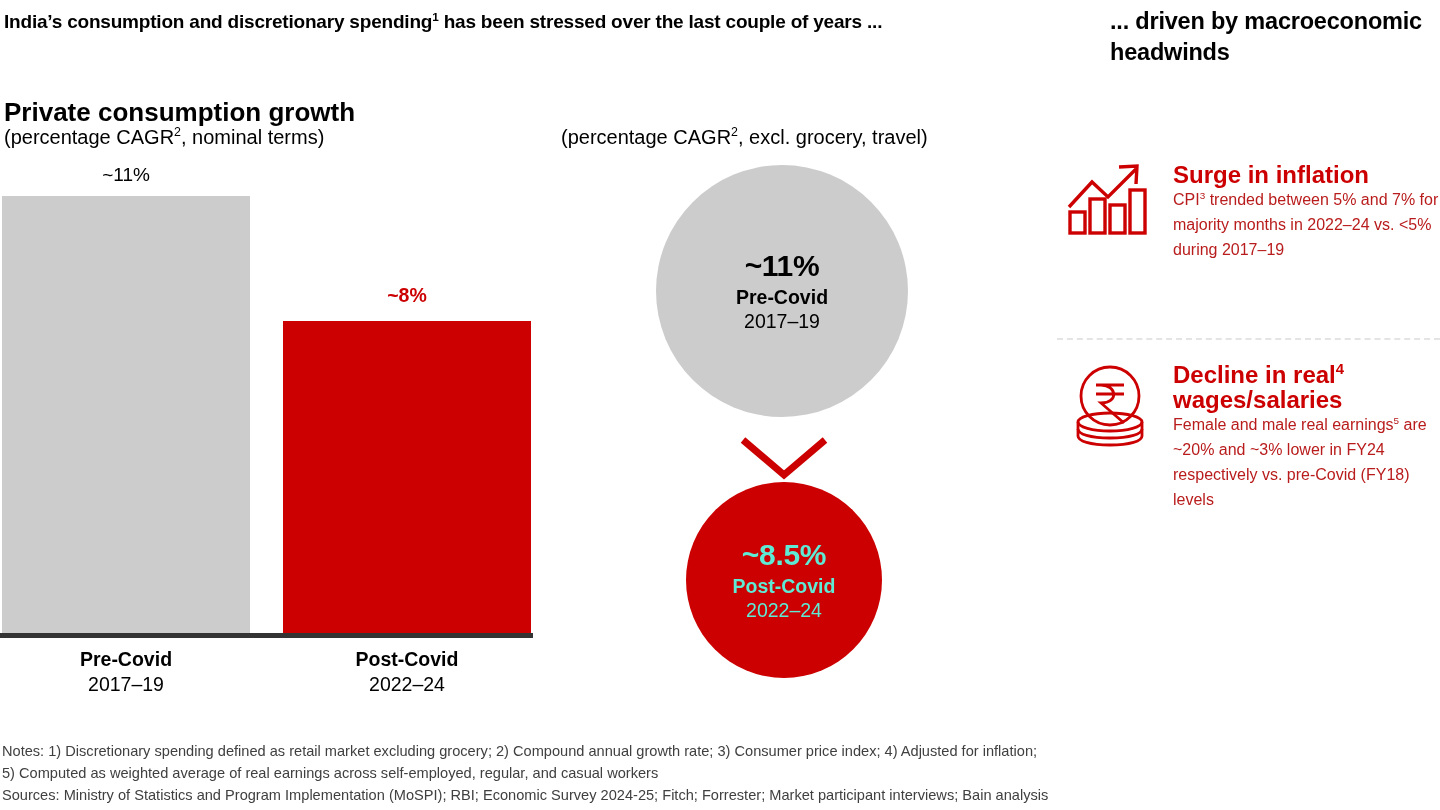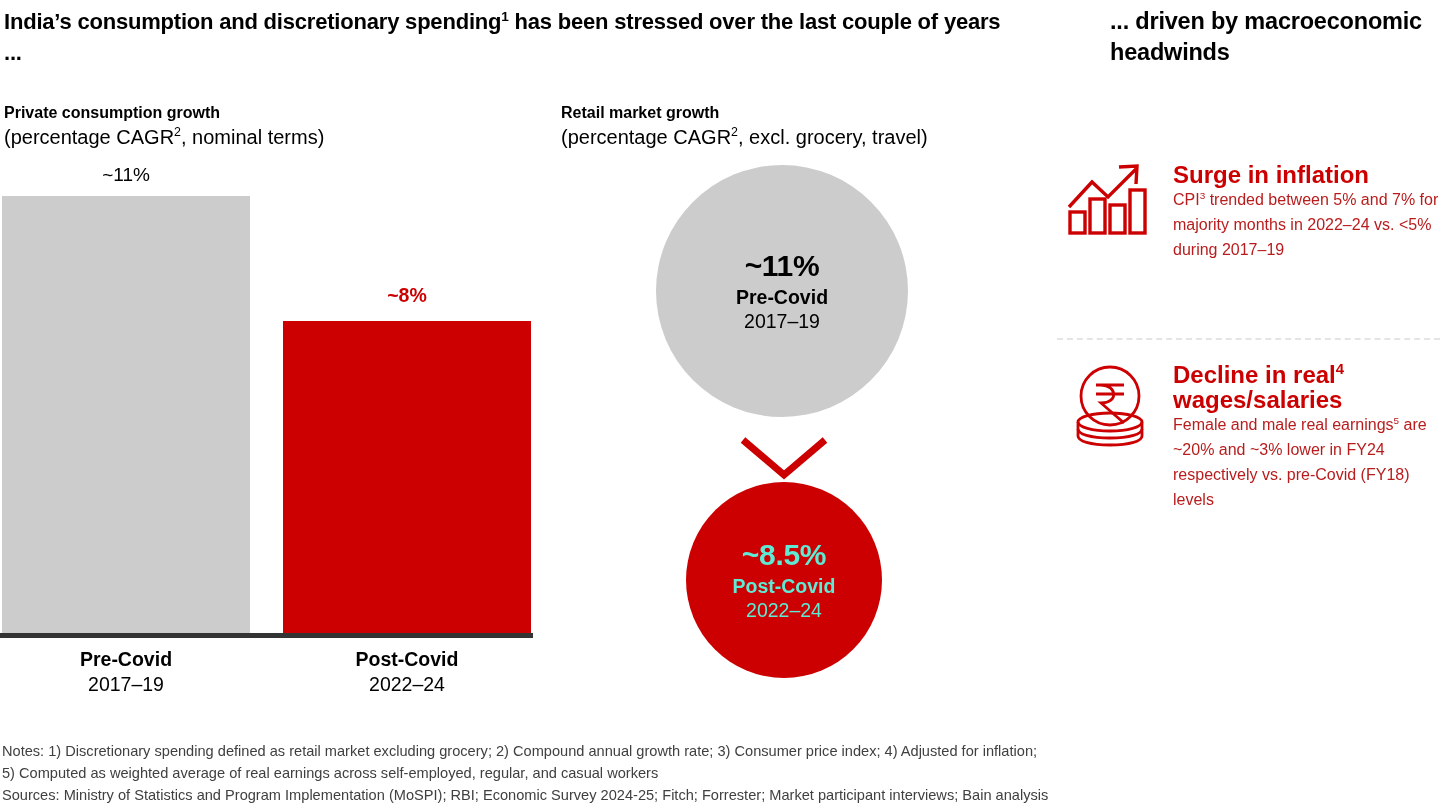--- a/index.html
+++ b/index.html
@@ -8,33 +8,33 @@
     background: #ffffff;
     font-family: "Liberation Sans", sans-serif;
     color: #000000;
     overflow: hidden;
   }
   #canvas { position: relative; width: 1440px; height: 810px; }
 
   
   .headline-left {
     position: absolute; left: 4px; top: 6px; width: 1005px;
-    font-size: 22px; font-weight: bold; line-height: 31px;
+    font-size: 19px; font-weight: bold; line-height: 31px;
     letter-spacing: -0.2px;
   }
   .headline-right {
     position: absolute; left: 1110px; top: 6px; width: 378px;
     font-size: 23.5px; font-weight: bold; line-height: 31px;
     letter-spacing: -0.2px;
   }
   sup { font-size: 0.62em; vertical-align: super; line-height: 0; }
 
   
   .panel-title {
-    position: absolute; font-size: 16px; font-weight: bold; line-height: 25px;
+    position: absolute; font-size: 26px; font-weight: bold; line-height: 25px;
   }
   .panel-sub {
     position: absolute; font-size: 20px; font-weight: normal; line-height: 25px;
   }
   .bar {
     position: absolute; bottom: 0;
   }
   .bar-gray { background: #cccccc; }
   .bar-red  { background: #cc0000; }
   .axis-line {
@@ -110,21 +110,20 @@
 
   <div class="cat-label" style="left:2px; top:647px; width:248px;">
     <span class="cat-name">Pre-Covid</span>
     <span class="cat-years">2017–19</span>
   </div>
   <div class="cat-label" style="left:283px; top:647px; width:248px;">
     <span class="cat-name">Post-Covid</span>
     <span class="cat-years">2022–24</span>
   </div>
 
-  <div class="panel-title" style="left:561px; top:100px;">Retail market growth</div>
   <div class="panel-sub" style="left:561px; top:125px;">
     <span>(percentage CAGR</span><sup>2</sup><span>, excl. grocery, travel)</span>
   </div>
 
   <div class="bubble bubble-gray" style="left:656px; top:165px; width:252px; height:252px;">
     <span class="val">~11%</span>
     <span class="period">Pre-Covid</span>
     <span class="years">2017–19</span>
   </div>
 

